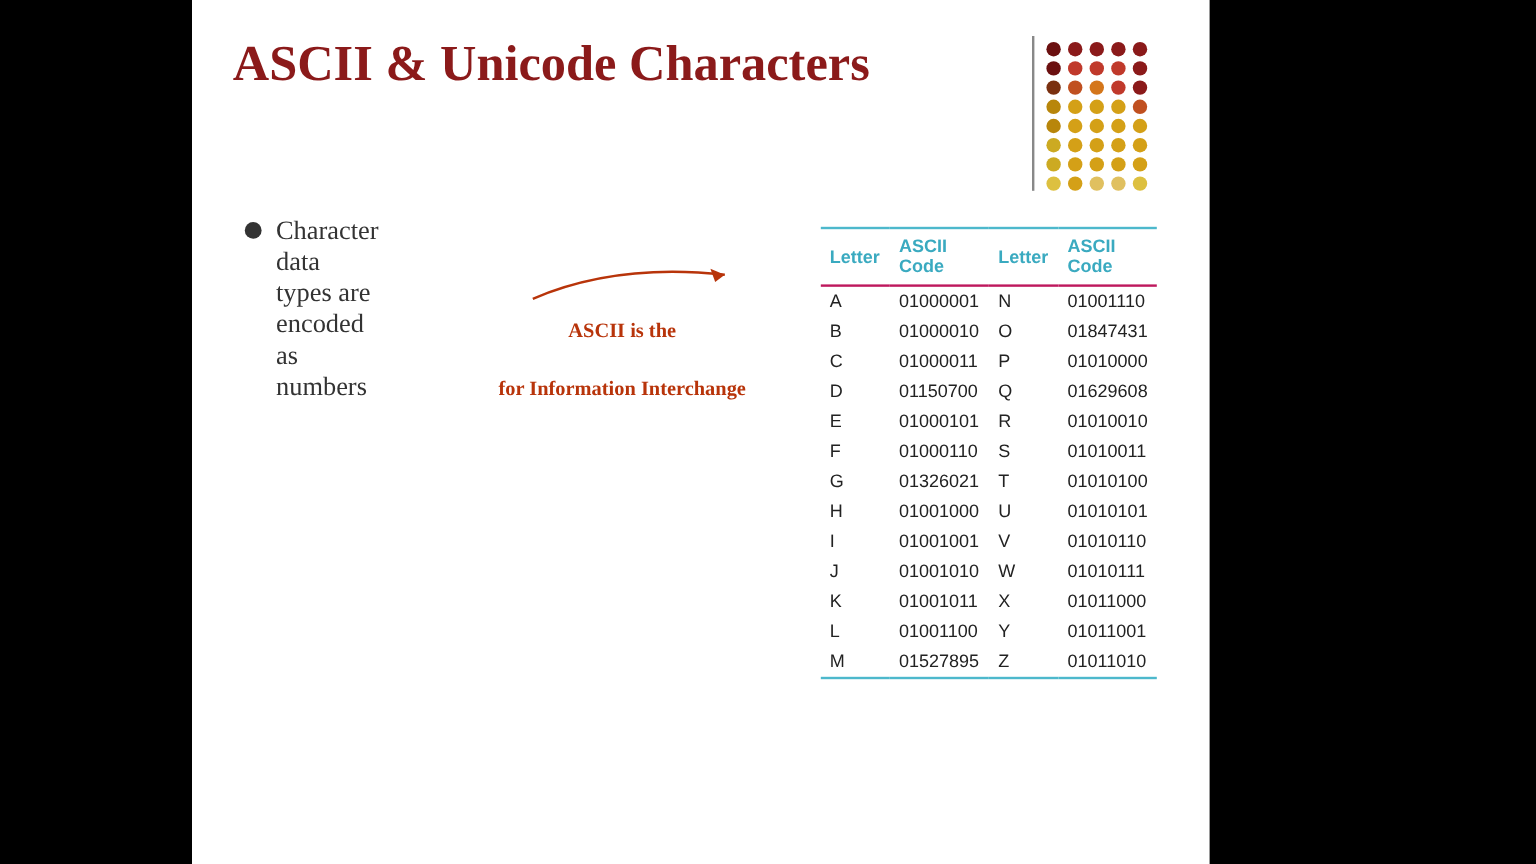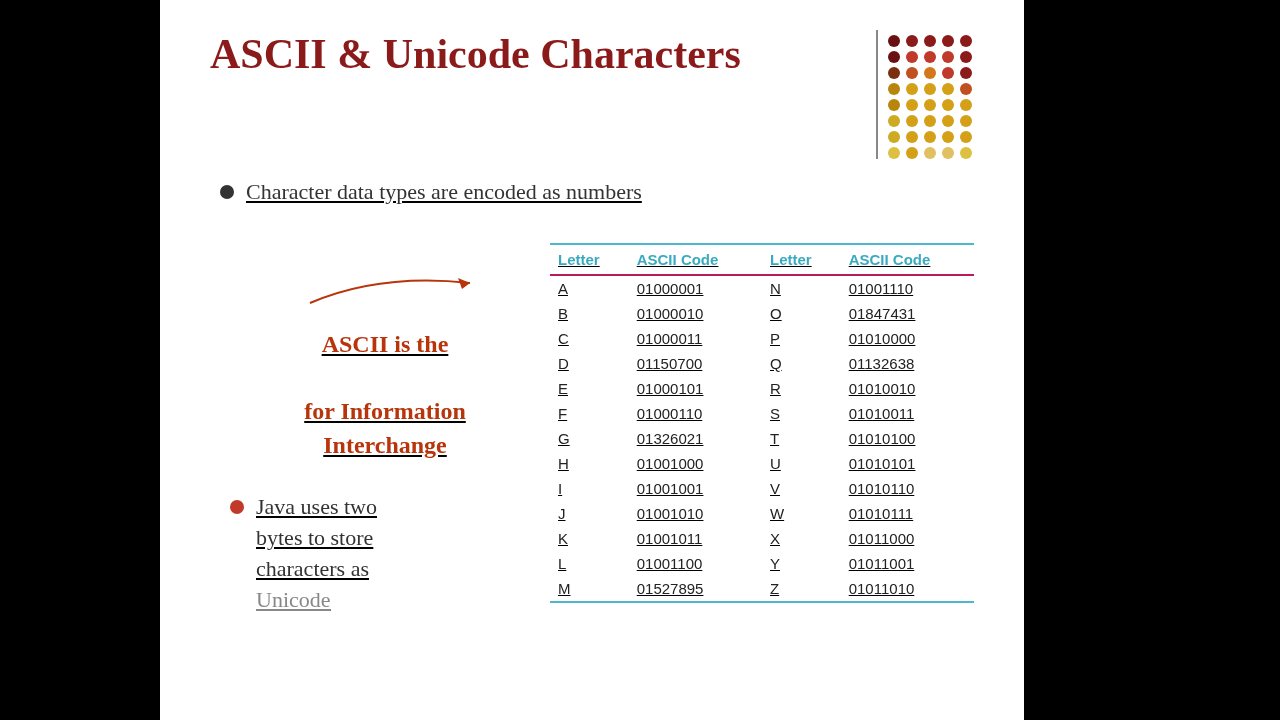--- a/index.html
+++ b/index.html
@@ -22,21 +22,21 @@
     }
     .black-right {
       position: absolute;
       right: 0; top: 0;
       width: 160px; height: 720px;
       background: #000;
       z-index: 10;
     }
     .slide {
       position: absolute;
-      left: 160px;
+      left: 144px;
       top: 0;
       width: 864px;
       height: 720px;
       background: #fff;
       padding: 30px 50px 20px 50px;
     }
     .header {
       display: flex;
       justify-content: space-between;
       align-items: flex-start;
@@ -64,23 +64,22 @@
       width: 2px;
       background: #888;
     }
     .dot {
       width: 12px;
       height: 12px;
       border-radius: 50%;
     }
     .content-area {
       display: flex;
-      flex-direction: column;
+      flex-direction: row;
       gap: 28px;
-      text-decoration: underline;
     }
     .bullet-item {
       display: flex;
       align-items: flex-start;
       gap: 12px;
       font-size: 22px;
       color: #333;
       margin-left: 10px;
     }
     .bullet-dot {
@@ -102,25 +101,25 @@
       display: flex;
       flex-direction: column;
     }
     .arrow-annotation {
       position: relative;
       margin-top: 15px;
       margin-left: 30px;
     }
     .ascii-label {
       color: #B8340A;
-      font-size: 24px;
+      font-size: 17px;
       font-weight: bold;
       text-align: center;
       line-height: 1.4;
-      margin-top: 11px;
+      margin-top: 0;
     }
     .arrow-svg {
       margin-left: 60px;
       margin-top: 5px;
     }
     .second-bullet {
       margin-top: 30px;
       margin-left: 20px;
       display: flex;
       align-items: flex-start;
@@ -237,29 +236,20 @@
             <path d="M 10 40 Q 80 10 170 20" stroke="#B8340A" stroke-width="2" fill="none"></path>
             <polygon points="170,20 158,15 162,26" fill="#B8340A"></polygon>
           </svg>
           <div class="ascii-label">
             <span>ASCII is the</span><br>
             <br>
             <span>for Information Interchange</span>
           </div>
         </div>
 
-        <div class="second-bullet">
-          <div class="bullet-dot"></div>
-          <div class="second-bullet-text">
-            <span>Java uses two</span><br>
-            <span>bytes to store</span><br>
-            <span>characters as</span><br>
-            <span class="unicode-link">Unicode</span>
-          </div>
-        </div>
       </div>
 
       <div class="table-panel">
         <table class="ascii-table">
           <thead>
             <tr>
               <th>Letter</th>
               <th>ASCII Code</th>
               <th>Letter</th>
               <th>ASCII Code</th>
@@ -281,21 +271,21 @@
               <tr>
                 <td>C</td>
                 <td>01000011</td>
                 <td>P</td>
                 <td>01010000</td>
               </tr>
               <tr>
                 <td>D</td>
                 <td>01150700</td>
                 <td>Q</td>
-                <td>01132638</td>
+                <td>01629608</td>
               </tr>
               <tr>
                 <td>E</td>
                 <td>01000101</td>
                 <td>R</td>
                 <td>01010010</td>
               </tr>
               <tr>
                 <td>F</td>
                 <td>01000110</td>

